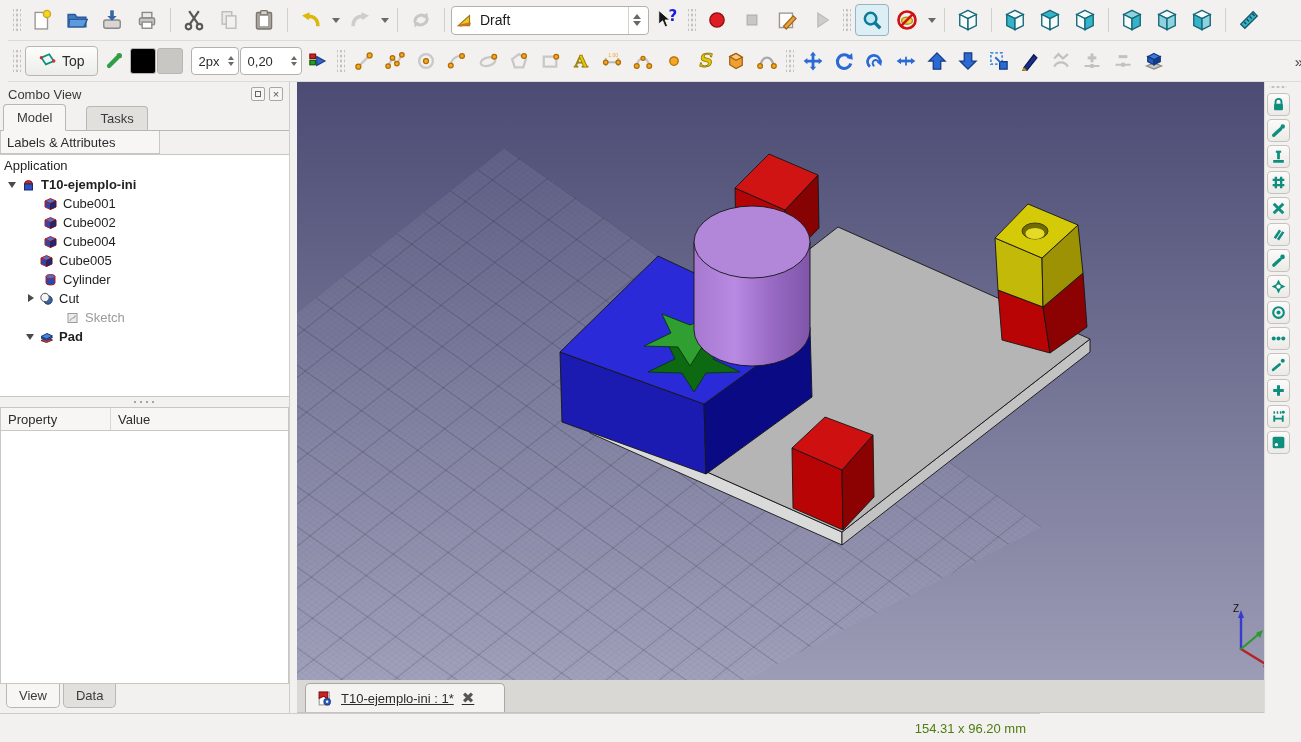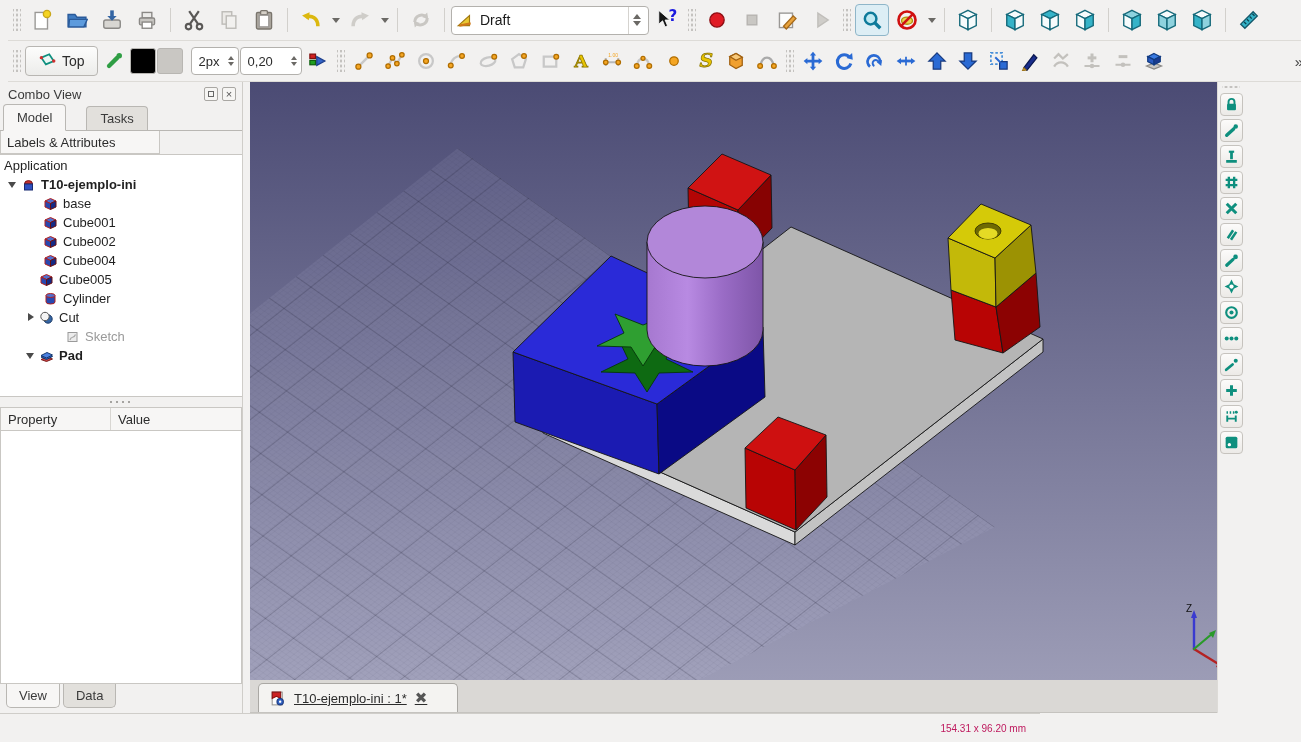--- a/index.html
+++ b/index.html
@@ -29,21 +29,21 @@
   .swatch { width:26px; height:26px; border:1px solid #b8b6b2; border-radius:3px; flex:0 0 auto; }
   .spinbox { height:28px; background:#fff; border:1px solid #b3b1ad; border-radius:4px;
     display:flex; align-items:center; padding:0 0 0 7px; gap:4px; flex:0 0 auto; }
   .spinbox .arrs { display:flex; flex-direction:column; gap:2px; padding:0 4px; }
   .spinbox .arrs .tri-u{border-bottom-width:4px;border-left-width:3.5px;border-right-width:3.5px}
   .spinbox .arrs .tri-d{border-top-width:4px;border-left-width:3.5px;border-right-width:3.5px}
   .ovf { font-size:15px; color:#444; padding:0 4px; margin-left:auto; }
 
   
   .main { position:absolute; top:82px; left:0; width:1301px; height:631px; display:flex; }
-  .leftpanel { width:243px; height:631px; background:#f2f1f0; border-right:1px solid #cfcdc9; position:relative; }
+  .leftpanel { width:290px; height:631px; background:#f2f1f0; border-right:1px solid #cfcdc9; position:relative; }
   .vsplit { width:7px; height:631px; background:#f2f1f0; }
   .vpcol { width:967px; height:631px; position:relative; }
   .rtoolbar { width:27px; height:631px; background:#f2f1f0; border-left:1px solid #dddbd7;
     display:flex; flex-direction:column; align-items:center; padding-top:2px; gap:3px; }
   .rtb { width:23px; height:23px; border:1px solid #c6c3be; border-radius:4px;
     background:linear-gradient(#fcfbfa,#eceae7); display:flex; align-items:center; justify-content:center; flex:0 0 auto; }
   .rhnd { width:18px; height:6px; flex:0 0 auto;
     background:radial-gradient(circle,#b9b7b3 1px,transparent 1.3px); background-size:5px 4px; background-position:center; }
 
   
@@ -82,21 +82,21 @@
   
   .view3d { width:967px; height:598px; position:relative; background:linear-gradient(#4b4b74,#9c9cb6); overflow:hidden; }
   .tabbar { width:967px; height:33px; background:#dad8d5; border-bottom:1px solid #c5c3bf; display:flex; align-items:flex-end; padding-left:8px;text-decoration:underline; }
   .doctab { height:29px; min-width:200px; background:#f4f3f1; border:1px solid #aaa8a4; border-bottom:none;
     border-radius:5px 5px 0 0; display:flex; align-items:center; gap:8px; padding:0 10px; }
   .doctab .x { font-weight:bold; color:#555; font-size:15px; }
 
   
   .statusbar { position:absolute; top:713px; left:0; width:1040px; height:29px; background:#f2f1f0;
     border-top:1px solid #cfcdc9; display:flex; align-items:center; justify-content:flex-end; padding-right:14px;
-    font-size:10px; color:#be185d; }
+    font-size:13px; color:#4d7c0f; }
 </style>
 </head>
 <body>
 
 <div class="app">
 
   <div class="tbrow" id="tbrow1">
     <div class="hnd"></div>
     <div class="tb">
       <svg width="22" height="22" viewBox="0 0 16 16">
@@ -548,28 +548,20 @@
         <div class="trow" style="padding-left:4px">
           <span>Application</span>
         </div>
         <div class="trow bold" style="padding-left:8px">
           <div class="exp open"></div>
           <svg class="ticon" viewBox="0 0 14 14">
               <path d="M3 6 A4 3.4 0 0 1 11 6 z" fill="#c03030" stroke="#801818"></path>
               <rect x="3" y="6" width="8" height="6" fill="#3050c0" stroke="#182a70"></rect>
             </svg>
           <span>T10-ejemplo-ini</span>
-        </div>
-        <div class="trow" style="padding-left:40px">
-          <svg class="ticon" viewBox="0 0 14 14">
-              <polygon points="7,1.5 12.5,4 7,6.5 1.5,4" fill="#5070d0" stroke="#b02020"></polygon>
-              <polygon points="1.5,4 7,6.5 7,12.5 1.5,10" fill="#2848b0" stroke="#b02020"></polygon>
-              <polygon points="7,6.5 12.5,4 12.5,10 7,12.5" fill="#142a85" stroke="#6a1010"></polygon>
-            </svg>
-          <span>base</span>
         </div>
         <div class="trow" style="padding-left:40px">
           <svg class="ticon" viewBox="0 0 14 14">
               <polygon points="7,1.5 12.5,4 7,6.5 1.5,4" fill="#5070d0" stroke="#b02020"></polygon>
               <polygon points="1.5,4 7,6.5 7,12.5 1.5,10" fill="#2848b0" stroke="#b02020"></polygon>
               <polygon points="7,6.5 12.5,4 12.5,10 7,12.5" fill="#142a85" stroke="#6a1010"></polygon>
             </svg>
           <span>Cube001</span>
         </div>
         <div class="trow" style="padding-left:40px">

